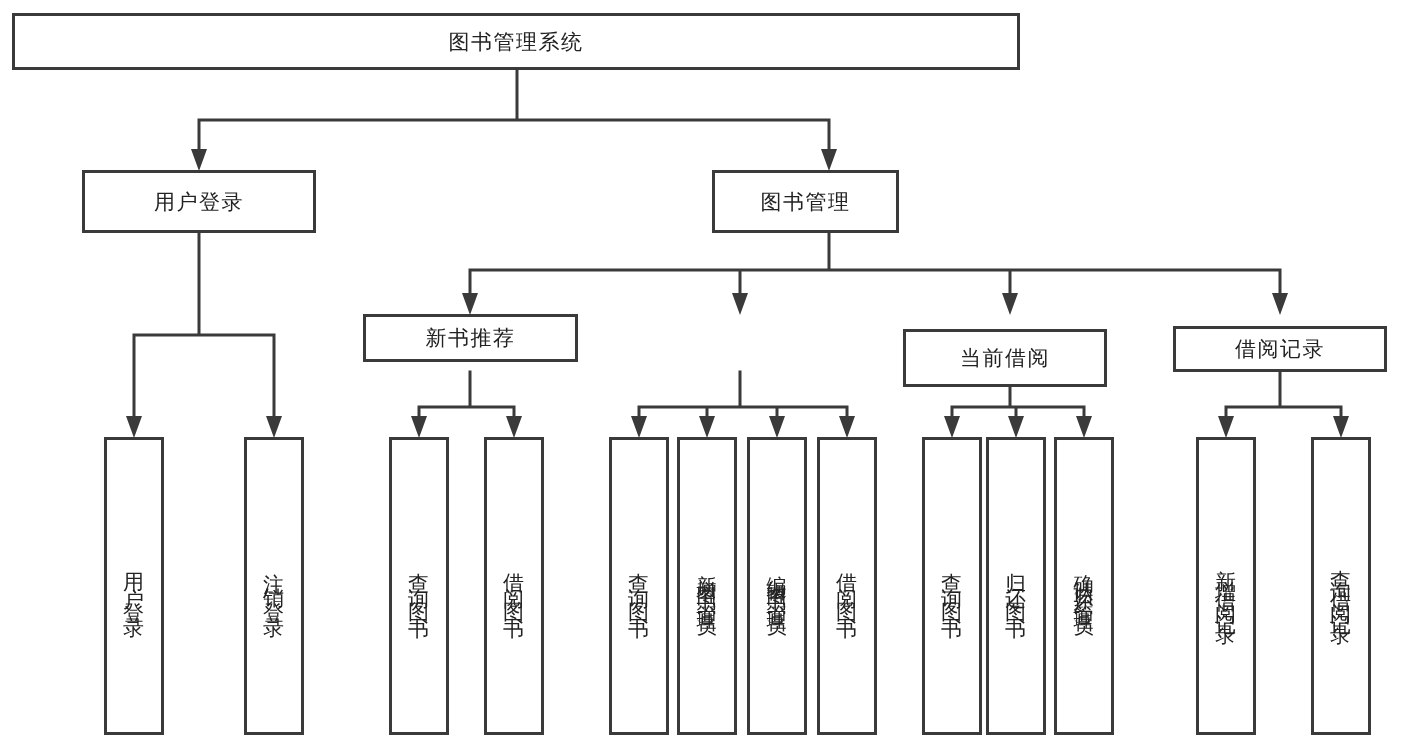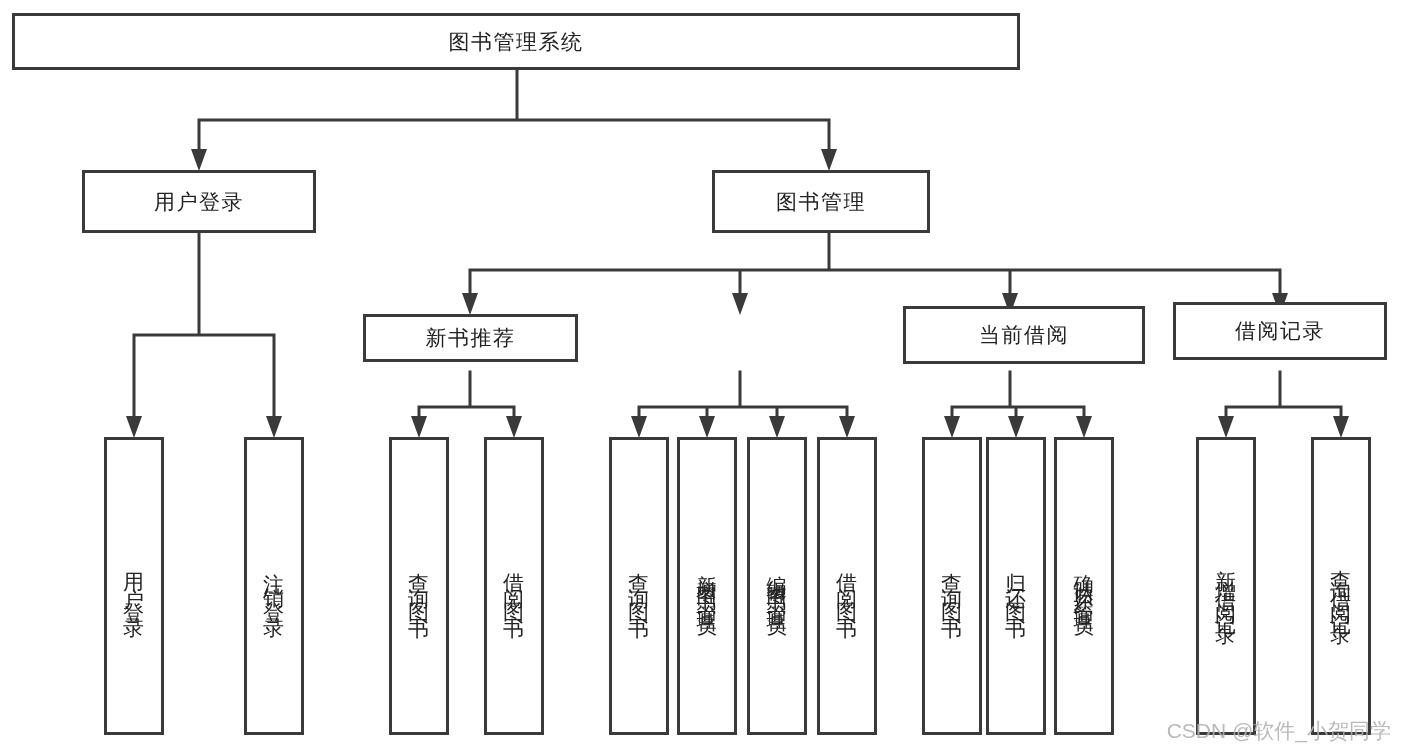--- a/index.html
+++ b/index.html
@@ -88,31 +88,31 @@
              M1218 416 L1234 416 L1226 438 Z  M1333 416 L1349 416 L1341 438 Z"></path>
   </svg>
 
   <div class="box" style="left:12px; top:13px; width:1008px; height:57px">
     <span class="hlabel">图书管理系统</span>
   </div>
 
   <div class="box" style="left:82px; top:170px; width:234px; height:63px">
     <span class="hlabel">用户登录</span>
   </div>
-  <div class="box" style="left:712px; top:170px; width:218px; height:63px">
+  <div class="box" style="left:712px; top:170px; width:187px; height:63px">
     <span class="hlabel">图书管理</span>
   </div>
 
   <div class="box" style="left:363px; top:314px; width:215px; height:48px">
     <span class="hlabel">新书推荐</span>
   </div>
-  <div class="box" style="left:903px; top:306px; width:242px; height:58px">
+  <div class="box" style="left:903px; top:329px; width:204px; height:58px">
     <span class="hlabel">当前借阅</span>
   </div>
-  <div class="box" style="left:1173px; top:302px; width:214px; height:58px">
+  <div class="box" style="left:1173px; top:326px; width:214px; height:46px">
     <span class="hlabel">借阅记录</span>
   </div>
 
   <div class="box" style="left:104px; top:437px; width:60px; height:298px">
     <span class="vtext">用户登录</span>
   </div>
   <div class="box" style="left:244px; top:437px; width:60px; height:298px">
     <span class="vtext">注销登录</span>
   </div>
 
@@ -146,15 +146,14 @@
     <span class="vtext long">确认归还（管理员）</span>
   </div>
 
   <div class="box" style="left:1196px; top:437px; width:60px; height:298px">
     <span class="vtext mid">新增借阅记录</span>
   </div>
   <div class="box" style="left:1311px; top:437px; width:60px; height:298px">
     <span class="vtext mid">查询借阅记录</span>
   </div>
 
-  <div class="watermark">CSDN @软件_小贺同学</div>
 
 </div>
 
 </body></html>

